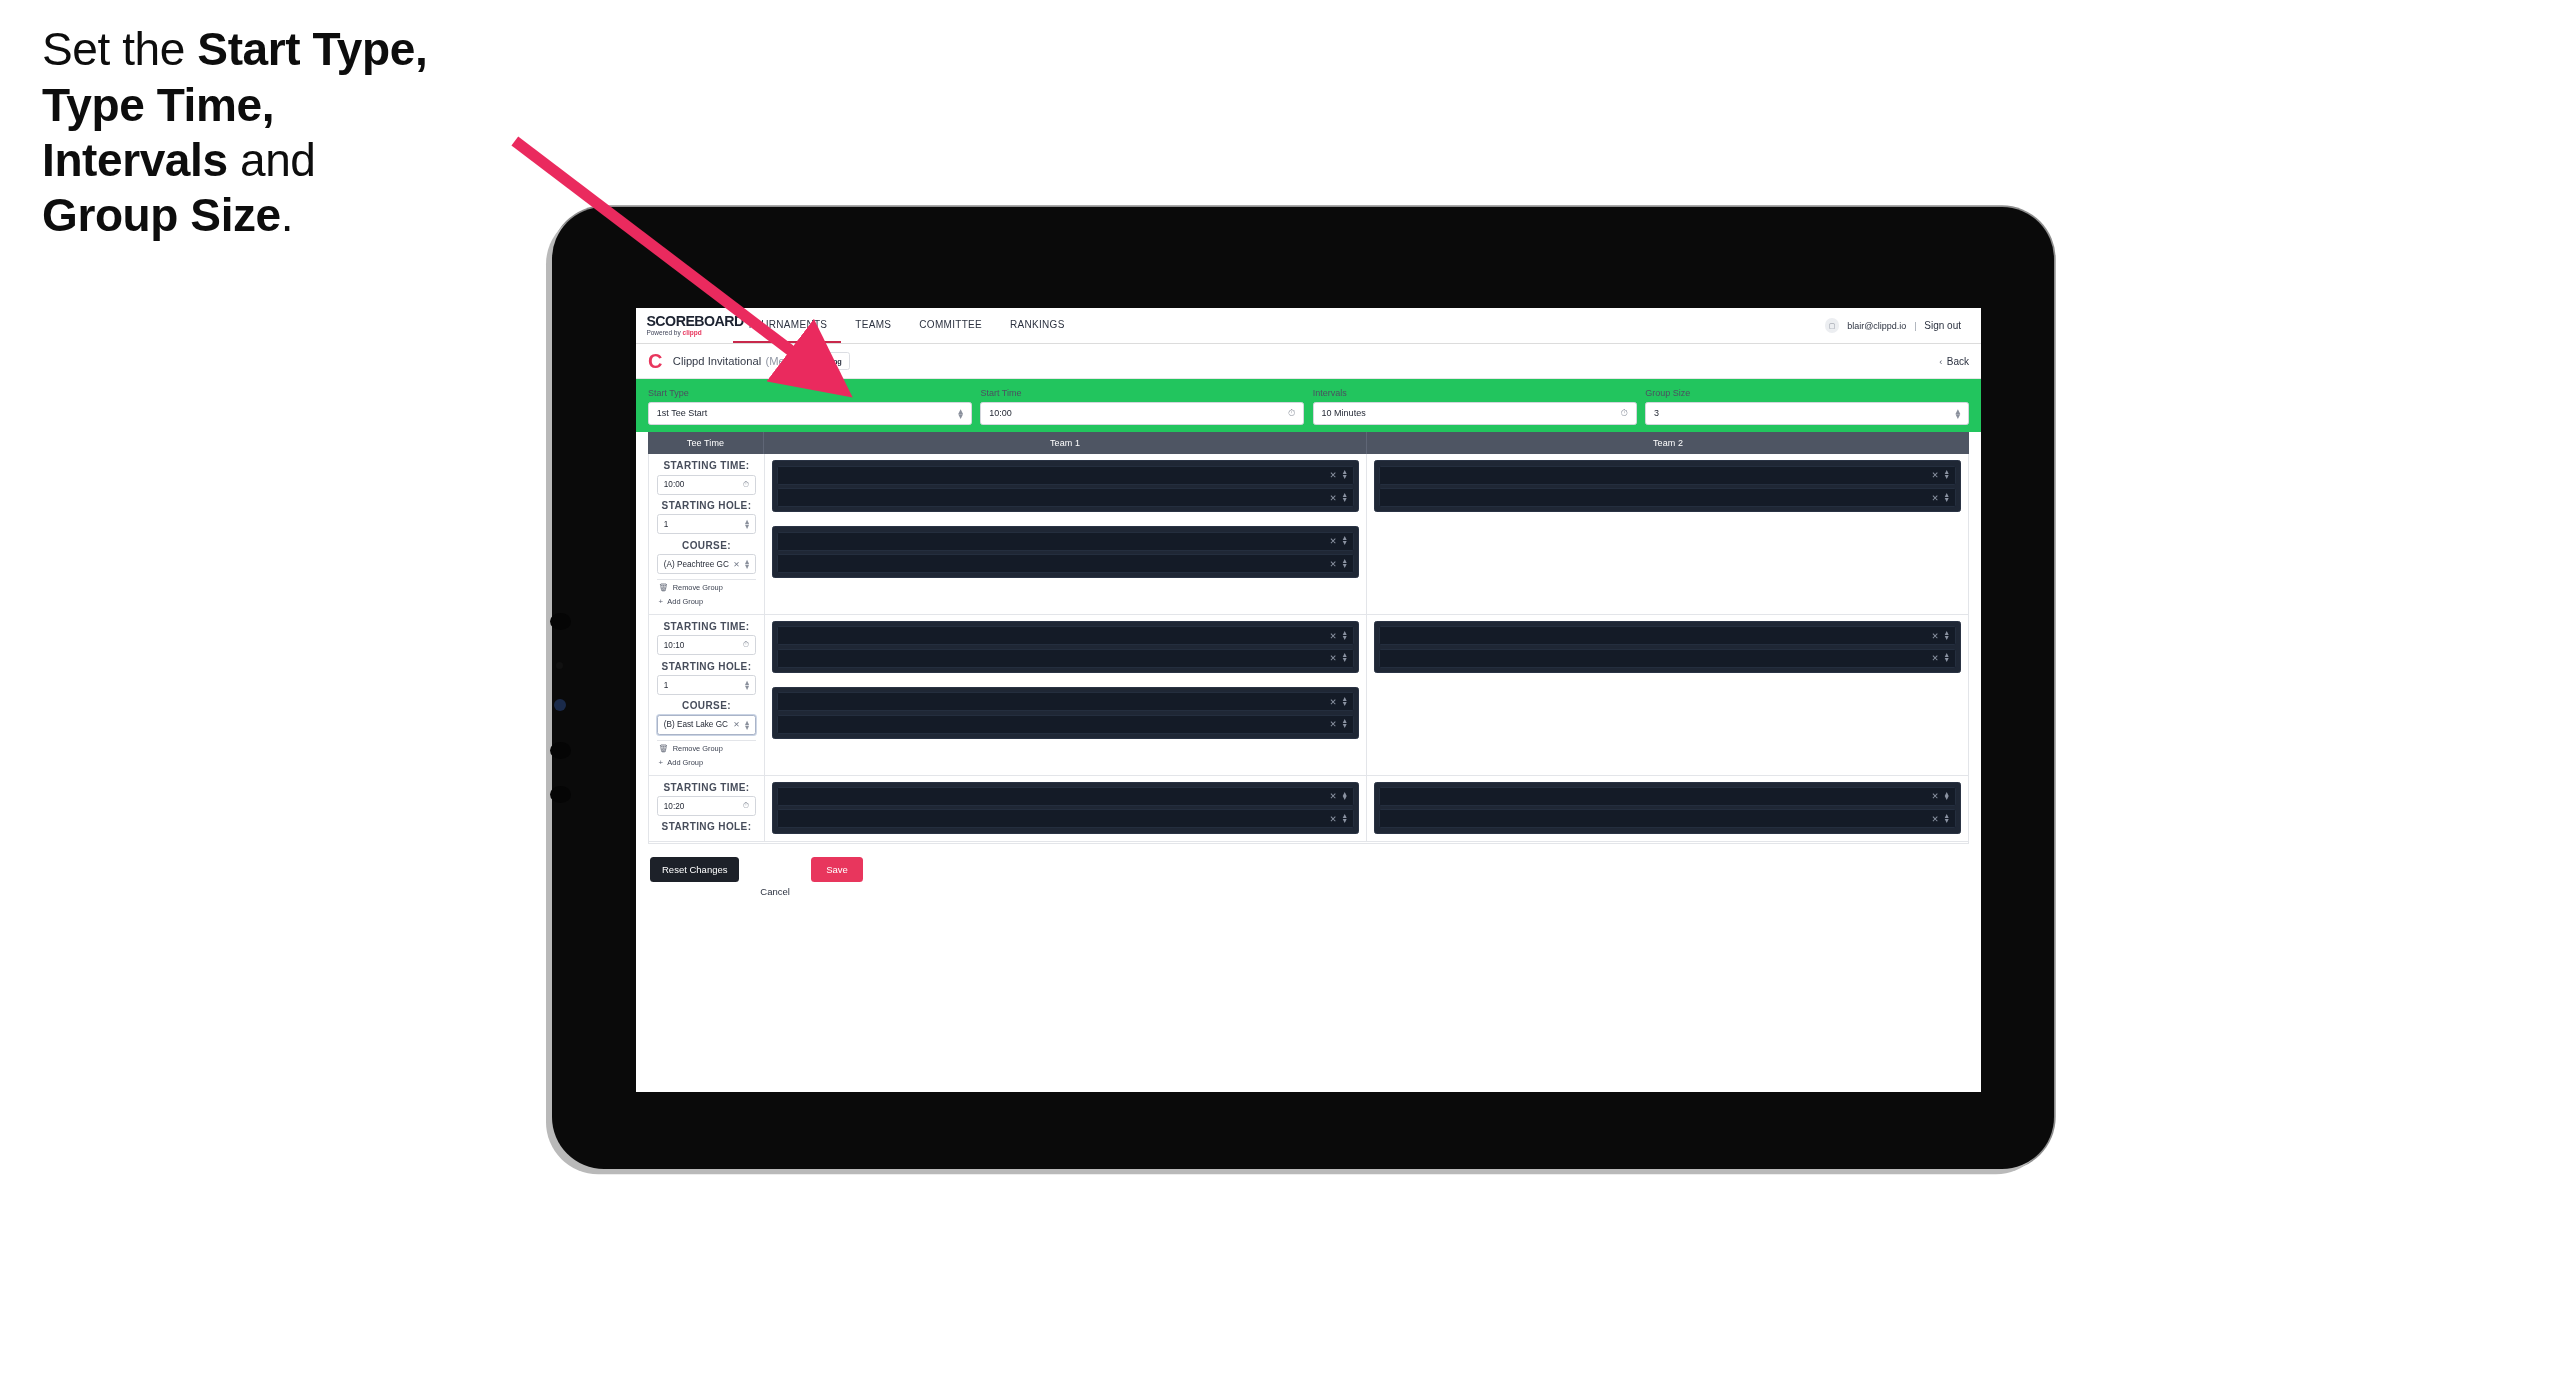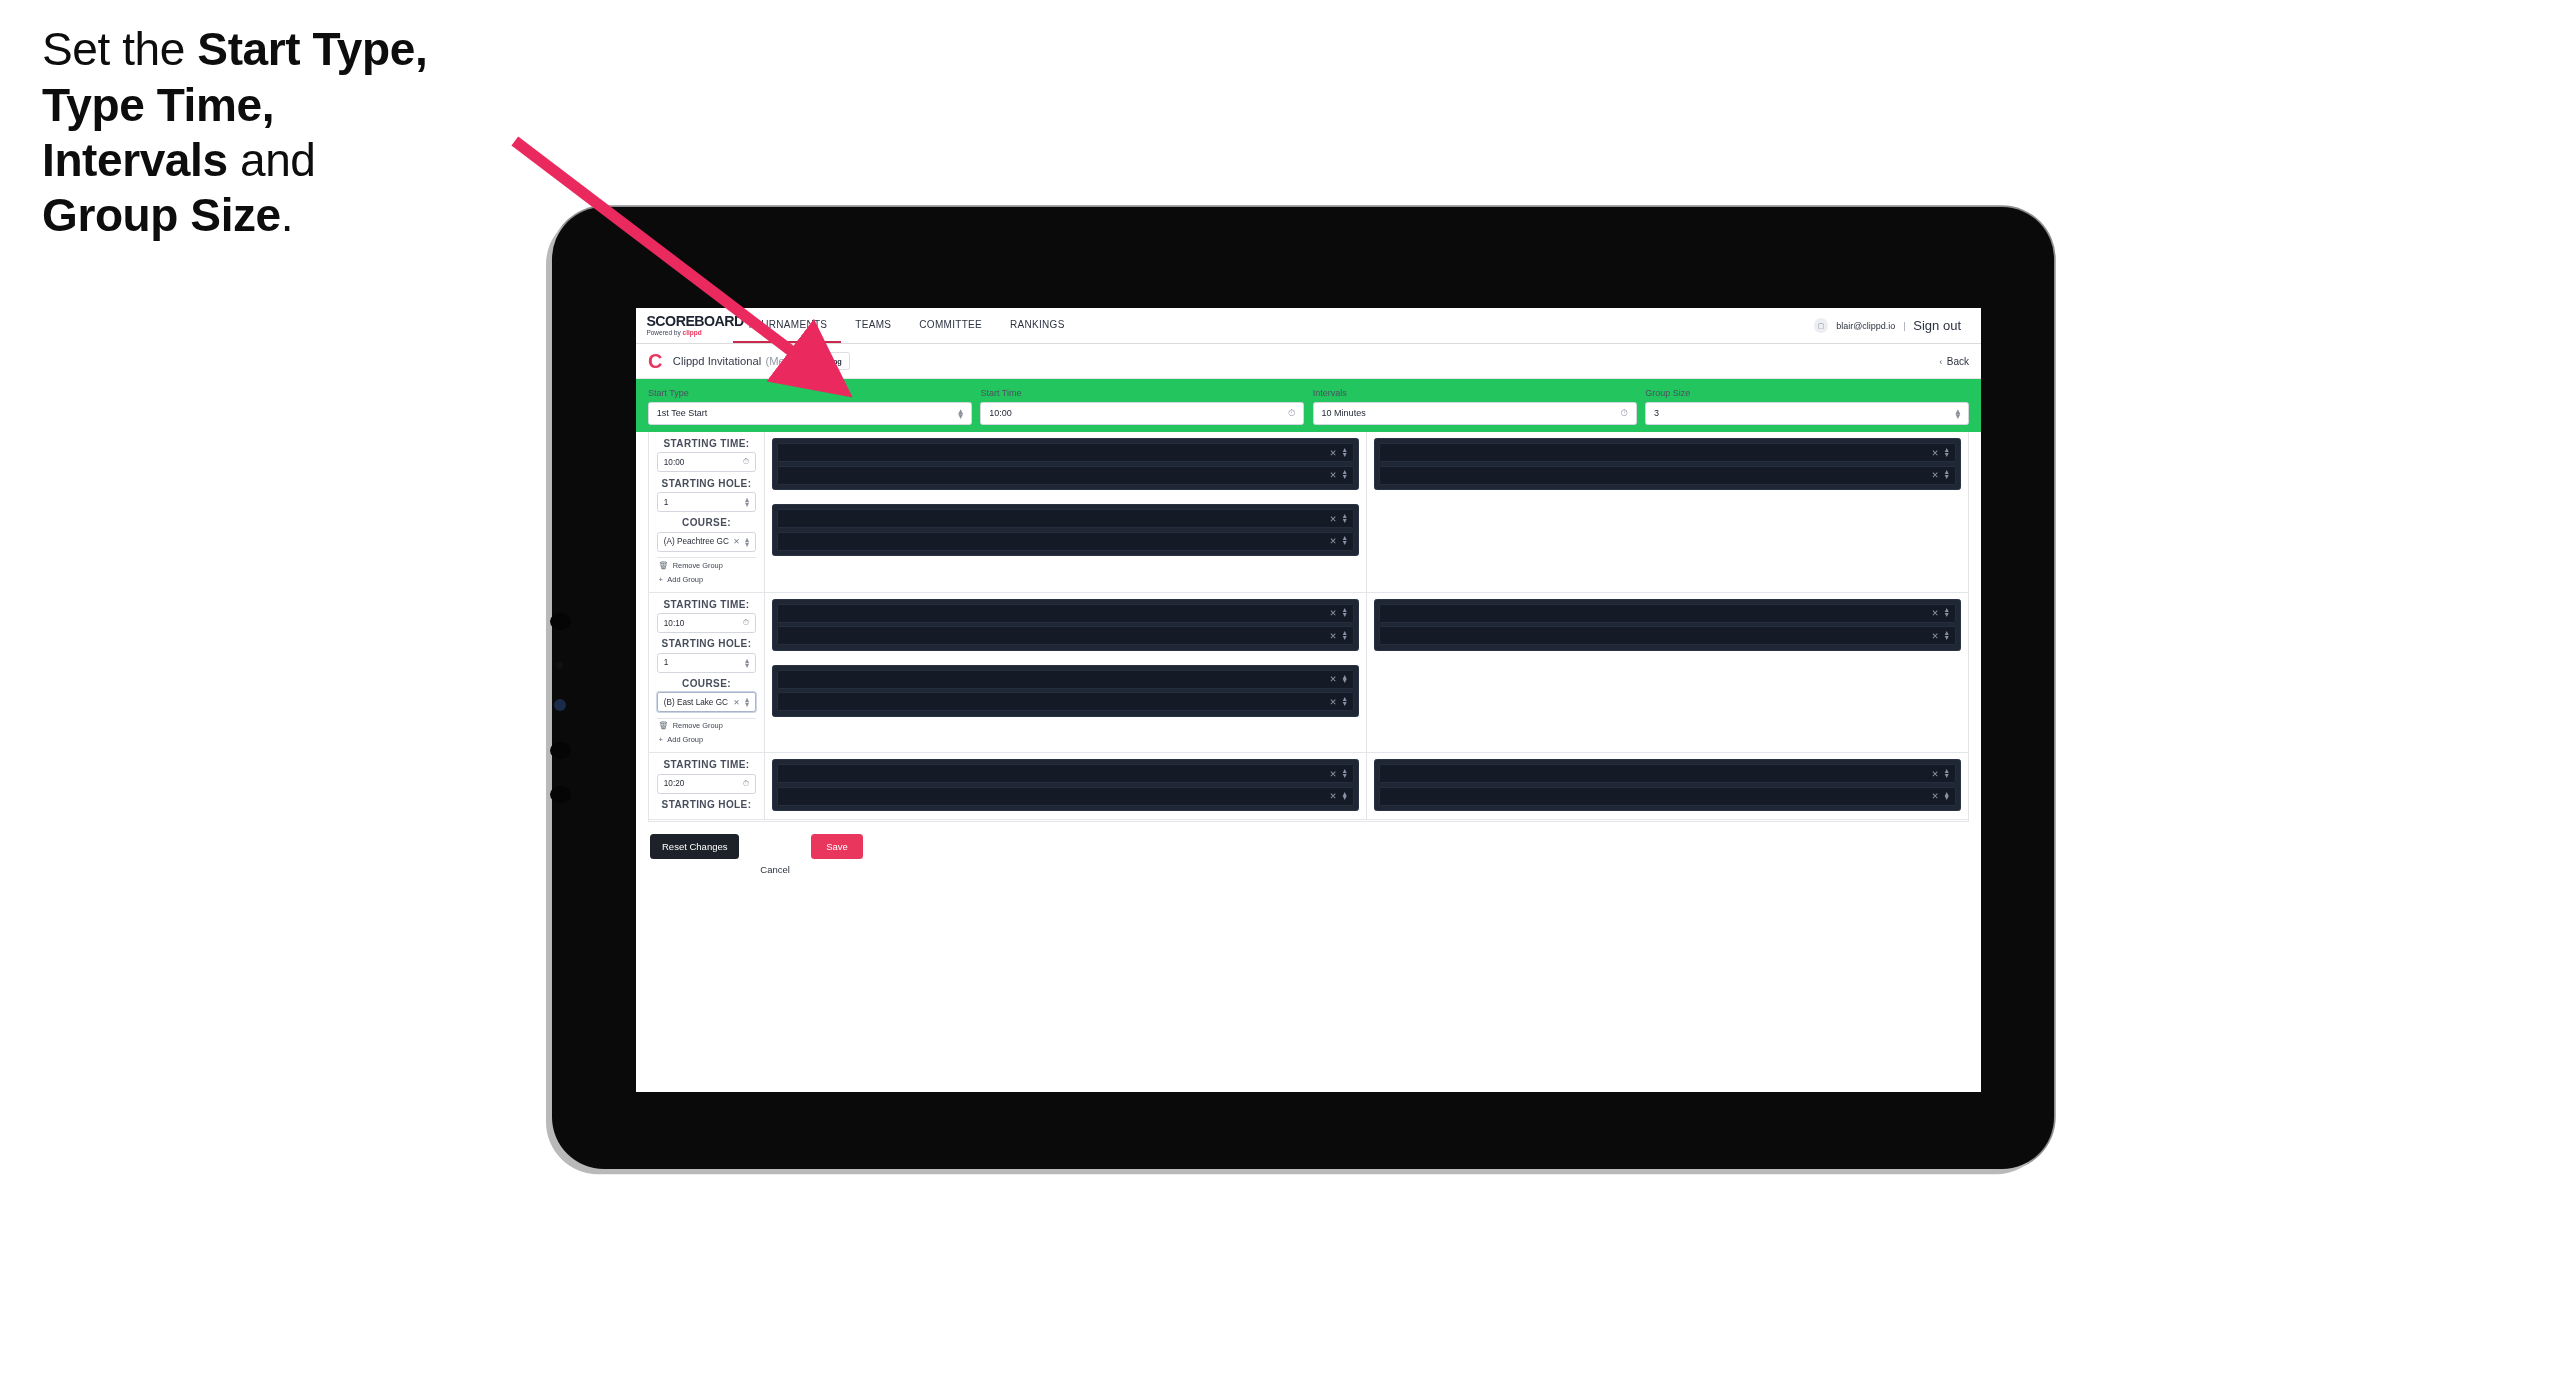--- a/index.html
+++ b/index.html
@@ -89,21 +89,21 @@
     padding-right: 20px; gap: 7.8px; justify-content: space-between;
   }
   #avatar {
     width: 14.7px; height: 14.7px; border-radius: 50%;
     background: #eceef1; color: #8a8f9a;
     display: flex; align-items: center; justify-content: center;
     font-size: 7px;
   }
   #nav-email { font-size: 9px; color: #2c3240; }
   #nav-sep { font-size: 9px; color: #9aa0ab; }
-  #nav-signout { font-size: 13px; color: #2c3240; cursor: pointer; }
+  #nav-signout { font-size: 10px; color: #2c3240; cursor: pointer; }
 
   
   #tbar {
     height: 35px; border-bottom: 0.9px solid #e6e6e6;
     display: flex; align-items: center; padding: 0 12px;
     background:#fff;
   }
   #tbar-logo {
     font-size: 20px; font-weight: 800; color: #e8365d;
     line-height: 1; margin-right: 10.4px; font-family: "Liberation Sans", sans-serif;
@@ -320,20 +320,25 @@
         <div class="fld-box">
           <span class="val">3</span>
           <span class="ico stepper">
               <span>▴</span>
               <span>▾</span>
             </span>
         </div>
       </div>
     </div>
 
+    <div id="table-head">
+      <div class="th tee">Tee Time</div>
+      <div class="th t1">Team 1</div>
+      <div class="th t2">Team 2</div>
+    </div>
 
     <div id="table-body">
 
       <div class="trow">
         <div class="cell-tee">
           <div class="tee-label">STARTING TIME:</div>
           <div class="tee-input">
             <span class="v">10:00</span>
             <span class="ic">⏱</span>
           </div>

